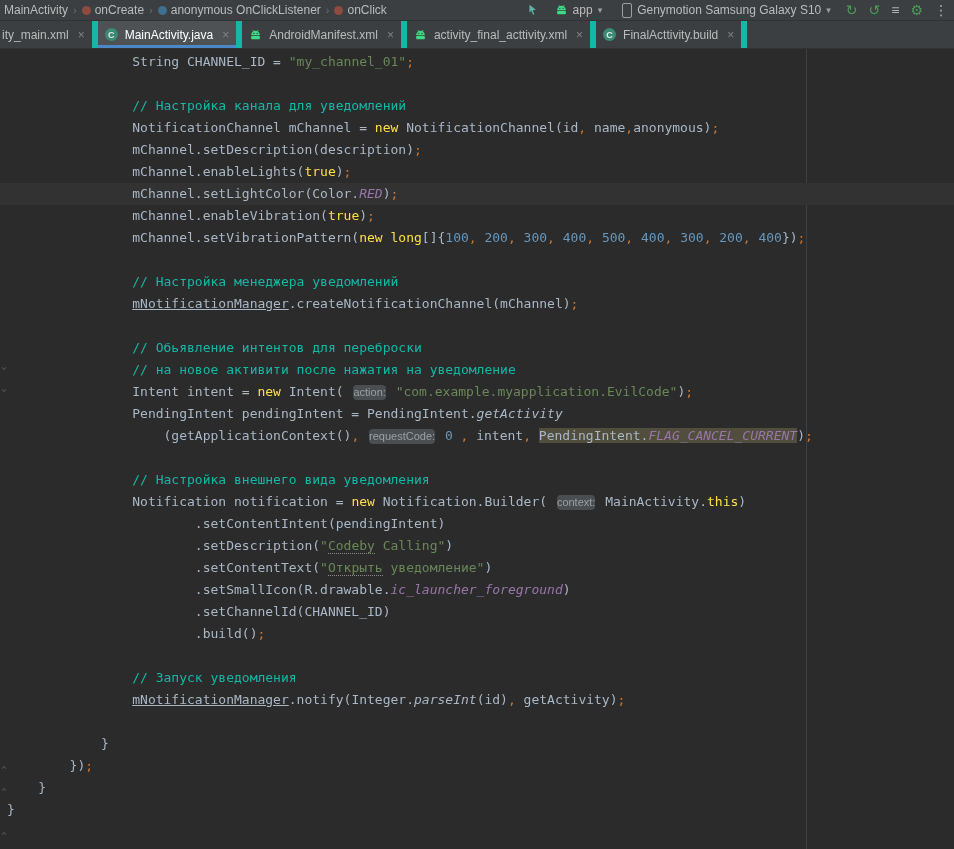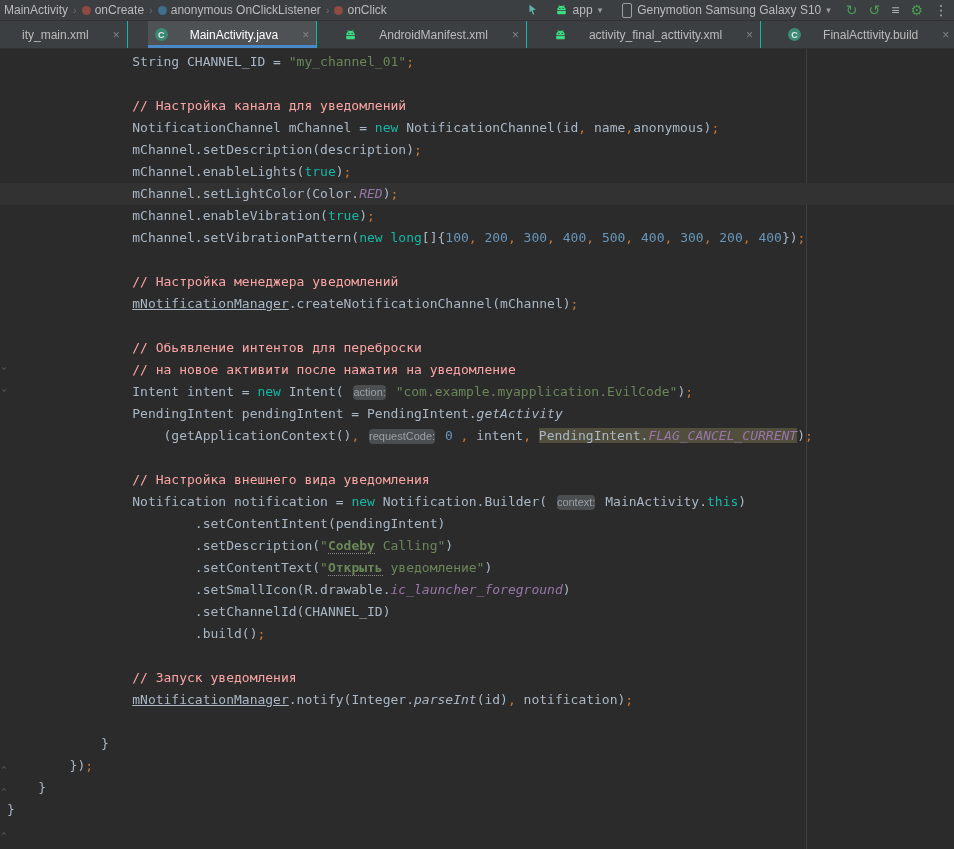--- a/index.html
+++ b/index.html
@@ -18,41 +18,41 @@
   .caret{font-size:9px;color:#9da0a3;}
   .phone-ic{width:8px;height:13px;border:1px solid #9da0a3;border-radius:2px;display:inline-block;}
   .icon-cluster{display:flex;align-items:center;gap:11px;padding-right:2px;}
   .tool-ic{font-size:14px;line-height:14px;display:inline-block;cursor:default;}
   .tool-ic.grn{color:#499C54;}
   .tool-ic.gry{color:#afb1b3;}
   .svgic{display:inline-flex;align-items:center;}
 
   
   .tabbar{height:27px;background:#3c3f41;border-bottom:1px solid #323232;display:flex;align-items:stretch;font-size:12px;color:#bbbbbb;white-space:nowrap;}
-  .tab{display:flex;align-items:center;gap:22px;padding:0 7px;border-right:1px solid #14b8a6;cursor:default;margin-left:20px;}
+  .tab{display:flex;align-items:center;gap:7px;padding:0 7px;border-right:6px solid #14b8a6;cursor:default;}
   .tab.first{padding-left:2px;}
   .tab.selected{background:#4e5254;color:#ffffff;box-shadow:inset 0 -3px 0 #4a88c7;}
   .tab-close{color:#7f8486;font-size:12px;margin-left:2px;}
   .cls-icon{width:13px;height:13px;border-radius:50%;background:#3a8a74;color:#e8e8e8;display:inline-flex;align-items:center;justify-content:center;font:bold 9px "Liberation Sans",sans-serif;}
 
   
   .editor{position:relative;height:800px;background:#2b2b2b;font-family:"DejaVu Sans Mono",monospace;font-size:13px;color:#a9b7c6;overflow:hidden;}
   .margin-guide{position:absolute;left:806px;top:0;bottom:0;width:1px;background:#3d4144;}
   .code-area{position:relative;padding-top:2px;}
   .code-line{height:22px;line-height:22px;white-space:pre;padding-left:7px;}
   .code-line.caret-line{background:#323232;}
-  .tok-kw{color:#14b8a6;}
+  .tok-kw{color:#fde047;}
   .tok-str{color:#6a8759;}
-  .tok-com{color:#fca5a5;}
+  .tok-com{color:#14b8a6;}
   .tok-num{color:#6897bb;}
   .tok-static{color:#9876aa;font-style:italic;}
   .tok-punc{color:#cc7832;}
   .tok-underline{text-decoration:underline;}
   .tok-italic{font-style:italic;}
-  .tok-spell{border-bottom:1px dotted #8a8a8a;font-weight:bold;}
+  .tok-spell{border-bottom:1px dotted #8a8a8a;}
   .tok-hint{display:inline-block;background:#4a4e51;color:#9aa0a6;font-family:"Liberation Sans",sans-serif;font-size:11px;line-height:15px;border-radius:4px;padding:0 0;margin:0 2px;vertical-align:middle;}
   .hl{background:#514e3d;}
   .gutter-mark{position:absolute;left:-1px;width:9px;color:#5f6467;font-size:10px;line-height:10px;cursor:default;}
   .gutter-mark.down{transform:rotate(90deg);}
   .gutter-mark.up{transform:rotate(-90deg);}
 </style>
 </head>
 <body>
 
 <div class="topbar">
@@ -181,21 +181,21 @@
       <div class="code-line"><span class="tok-com">                // Настройка внешнего вида уведомления</span></div>
       <div class="code-line"><span>                Notification notification = </span><span class="tok-kw">new</span><span> Notification.Builder( </span><span class="tok-hint">context:</span><span> MainActivity.</span><span class="tok-kw">this</span><span>)</span></div>
       <div class="code-line"><span>                        .setContentIntent(pendingIntent)</span></div>
       <div class="code-line"><span>                        .setDescription(</span><span class="tok-str">"</span><span class="tok-str tok-spell">Codeby</span><span class="tok-str"> Calling"</span><span>)</span></div>
       <div class="code-line"><span>                        .setContentText(</span><span class="tok-str">"</span><span class="tok-str tok-spell">Открыть</span><span class="tok-str"> уведомление"</span><span>)</span></div>
       <div class="code-line"><span>                        .setSmallIcon(R.drawable.</span><span class="tok-static">ic_launcher_foreground</span><span>)</span></div>
       <div class="code-line"><span>                        .setChannelId(CHANNEL_ID)</span></div>
       <div class="code-line"><span>                        .build()</span><span class="tok-punc">;</span></div>
       <div class="code-line"></div>
       <div class="code-line"><span class="tok-com">                // Запуск уведомления</span></div>
-      <div class="code-line"><span>                </span><span class="tok-underline">mNotificationManager</span><span>.notify(Integer.</span><span class="tok-italic">parseInt</span><span>(id)</span><span class="tok-punc">,</span><span> notification)</span><span class="tok-punc">;</span></div>
+      <div class="code-line"><span>                </span><span class="tok-underline">mNotificationManager</span><span>.notify(Integer.</span><span class="tok-italic">parseInt</span><span>(id)</span><span class="tok-punc">,</span><span> getActivity)</span><span class="tok-punc">;</span></div>
       <div class="code-line"></div>
       <div class="code-line"><span>            }</span></div>
       <div class="code-line"><span>        })</span><span class="tok-punc">;</span></div>
       <div class="code-line"><span>    }</span></div>
       <div class="code-line"><span>}</span></div>
     </div>
 <span class="gutter-mark down" style="top: 316px;">›</span>
     <span class="gutter-mark down" style="top: 338px;">›</span>
     <span class="gutter-mark up" style="top: 712px;">›</span>
     <span class="gutter-mark up" style="top: 734px;">›</span>

